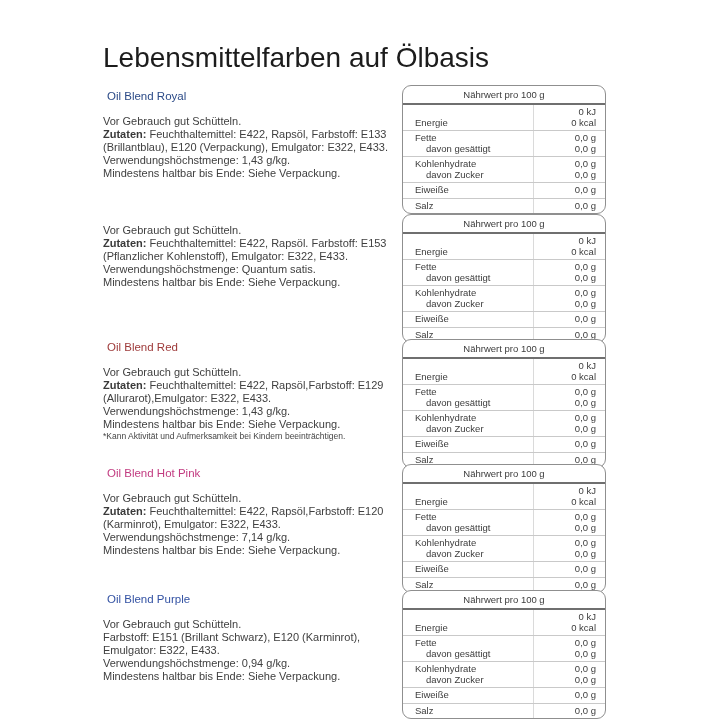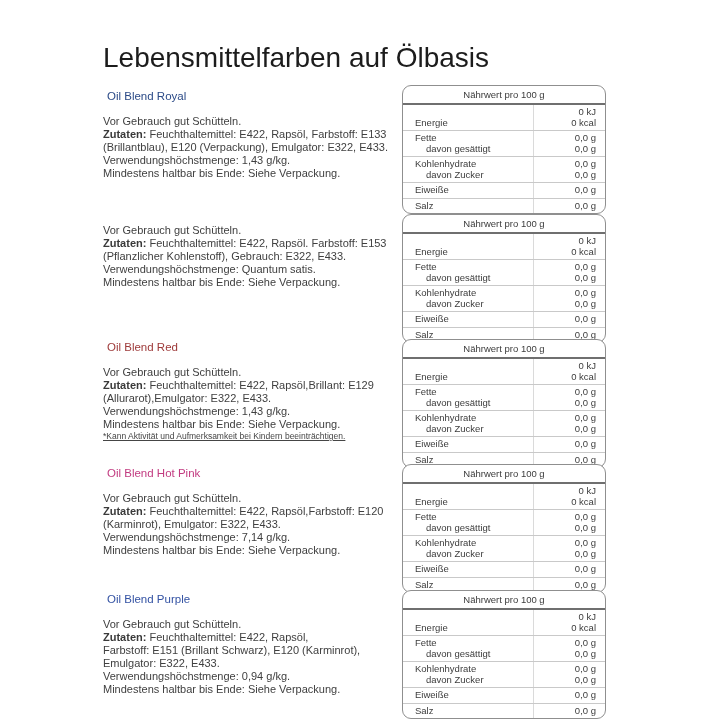--- a/index.html
+++ b/index.html
@@ -15,21 +15,21 @@
   }
   
   .section{position:absolute;left:103px;width:300px;}
   .section h2{
     margin:4px;font-size:11.5px;font-weight:400;line-height:12px;white-space:nowrap;
   }
   .section .body{
     margin-top:13px;font-size:11px;line-height:13px;color:#404040;white-space:nowrap;
   }
   .section .body b{font-weight:700;color:#3a3a3a;}
-  .footnote{font-size:8.5px;line-height:11px;color:#454545;white-space:nowrap;text-decoration:underline;}
+  .footnote{font-size:8.5px;line-height:11px;color:#454545;white-space:nowrap;}
   
   .ntable{
     position:absolute;left:402px;width:204px;background:#ffffff;
     border:1px solid #8f8f8f;border-radius:9px;overflow:hidden;
     font-size:9.5px;color:#3c3c3c;box-sizing:border-box;
   }
   .nt-header{
     text-align:center;padding:4px 0 3px;border-bottom:2px solid #6f6f6f;
     line-height:10px;
   }
@@ -57,31 +57,31 @@
       <div>(Brillantblau), E120 (Verpackung), Emulgator: E322, E433.</div>
       <div>Verwendungshöchstmenge: 1,43 g/kg.</div>
       <div>Mindestens haltbar bis Ende: Siehe Verpackung.</div>
     </div>
   </div>
 
   <div class="section" style="top:211px">
     <div class="body">
       <div>Vor Gebrauch gut Schütteln.</div>
       <div><b>Zutaten:</b> <span>Feuchthaltemittel: E422, Rapsöl. Farbstoff: E153</span></div>
-      <div>(Pflanzlicher Kohlenstoff), Gebrauch: E322, E433.</div>
+      <div>(Pflanzlicher Kohlenstoff), Emulgator: E322, E433.</div>
       <div>Verwendungshöchstmenge: Quantum satis.</div>
       <div>Mindestens haltbar bis Ende: Siehe Verpackung.</div>
     </div>
   </div>
 
   <div class="section" style="top:337px">
     <h2 style="color: rgb(158, 58, 58);">Oil Blend Red</h2>
     <div class="body">
       <div>Vor Gebrauch gut Schütteln.</div>
-      <div><b>Zutaten:</b> <span>Feuchthaltemittel: E422, Rapsöl,Brillant: E129</span></div>
+      <div><b>Zutaten:</b> <span>Feuchthaltemittel: E422, Rapsöl,Farbstoff: E129</span></div>
       <div>(Allurarot),Emulgator: E322, E433.</div>
       <div>Verwendungshöchstmenge: 1,43 g/kg.</div>
       <div>Mindestens haltbar bis Ende: Siehe Verpackung.</div>
       <div class="footnote">*Kann Aktivität und Aufmerksamkeit bei Kindern beeinträchtigen.</div>
     </div>
   </div>
 
   <div class="section" style="top:463px">
     <h2 style="color: rgb(194, 59, 128);">Oil Blend Hot Pink</h2>
     <div class="body">
@@ -90,21 +90,20 @@
       <div>(Karminrot), Emulgator: E322, E433.</div>
       <div>Verwendungshöchstmenge: 7,14 g/kg.</div>
       <div>Mindestens haltbar bis Ende: Siehe Verpackung.</div>
     </div>
   </div>
 
   <div class="section" style="top:589px">
     <h2 style="color: rgb(51, 82, 163);">Oil Blend Purple</h2>
     <div class="body">
       <div>Vor Gebrauch gut Schütteln.</div>
-      <div><b>Zutaten:</b> <span>Feuchthaltemittel: E422, Rapsöl,</span></div>
       <div>Farbstoff: E151 (Brillant Schwarz), E120 (Karminrot),</div>
       <div>Emulgator: E322, E433.</div>
       <div>Verwendungshöchstmenge: 0,94 g/kg.</div>
       <div>Mindestens haltbar bis Ende: Siehe Verpackung.</div>
     </div>
   </div>
 
   <div class="ntable" style="top:85px">
     <div class="nt-header">Nährwert pro 100 g</div>
     <div class="nt-row">

